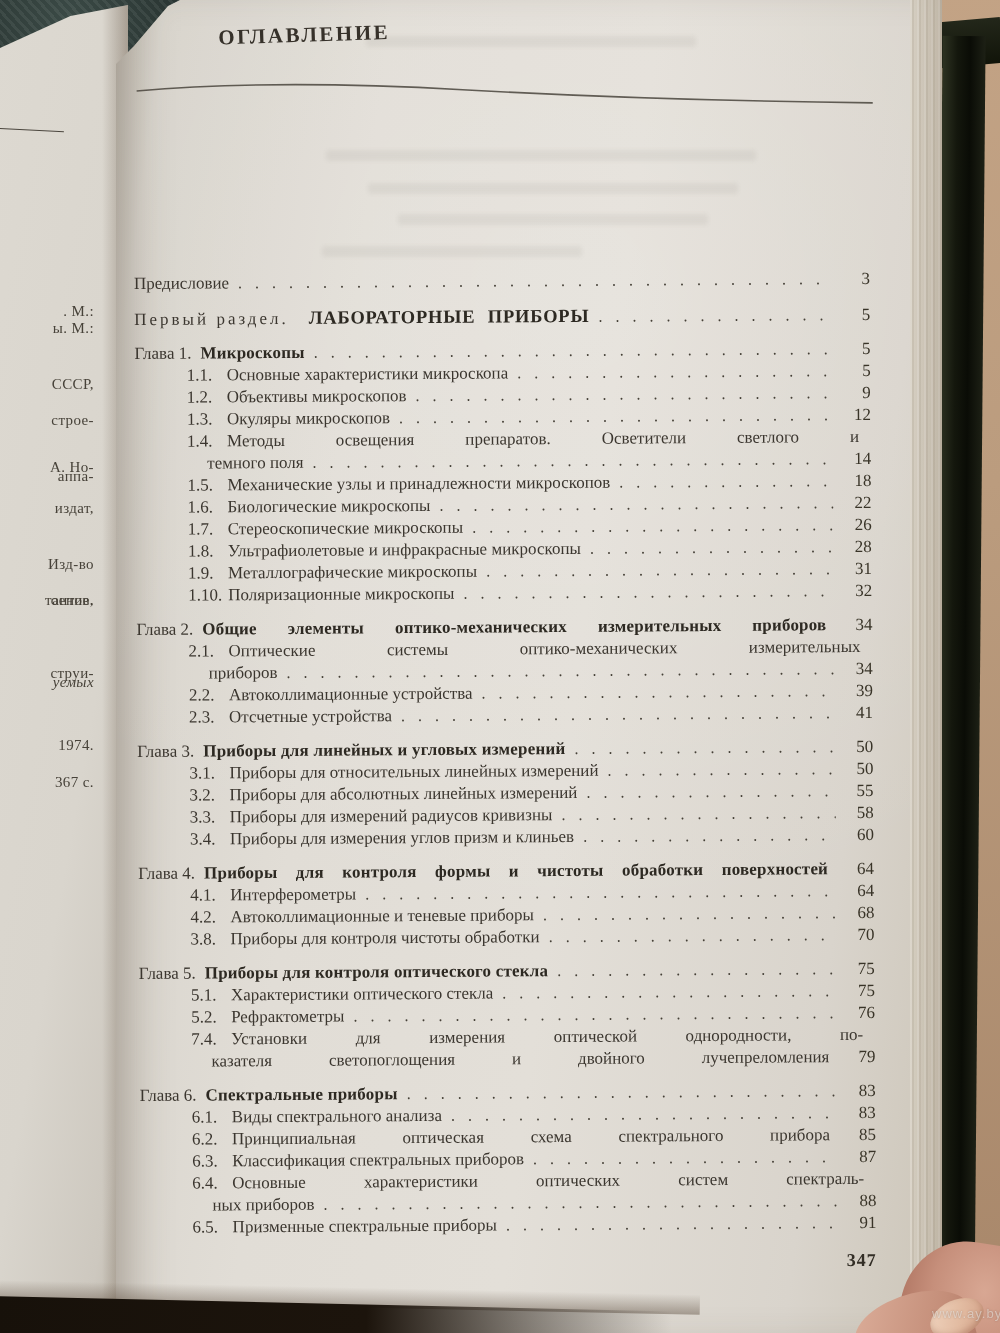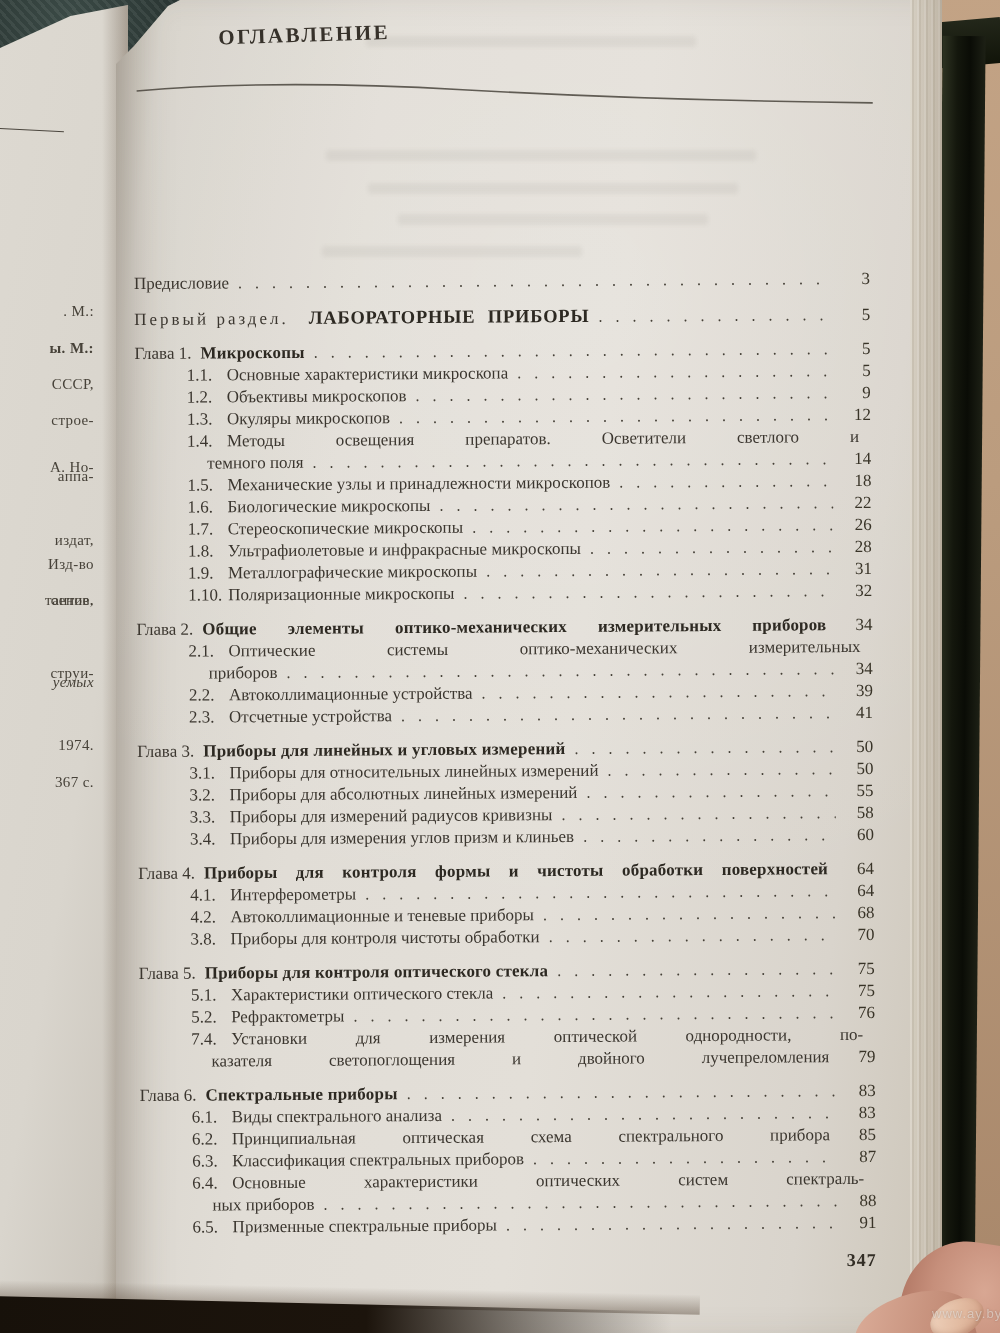--- a/index.html
+++ b/index.html
@@ -134,26 +134,26 @@
 
 <div class="photo">
   <div class="backdrop"></div>
   <div class="cover-top"></div>
   <div class="cover-side"></div>
 
   <div class="left-page">
     <div class="lp-rule"></div>
     <div id="frags">
         <div class="frag" style="top: 303px;">. М.:</div>
-        <div class="frag" style="top: 340px; font-weight: bold;">ы. М.:</div>
+        <div class="frag" style="top: 320px;">ы. М.:</div>
         <div class="frag" style="top: 376px;">СССР,</div>
         <div class="frag" style="top: 412px; margin-left: 28px;">строе-</div>
         <div class="frag" style="top: 447px; margin-top: 12px;">А. Но-</div>
         <div class="frag" style="top: 468px;">аппа-</div>
-        <div class="frag" style="top: 532px; text-align: right;">издат,</div>
+        <div class="frag" style="top: 500px; text-align: right;">издат,</div>
         <div class="frag" style="top: 556px;">Изд-во</div>
         <div class="frag" style="top: 592px;">тантов.</div>
         <div class="frag" style="top: 592px; margin-left: 24px;">оение,</div>
         <div class="frag" style="top: 665px;">струи-</div>
         <div class="frag" style="top: 674px; font-style: italic;">уемых</div>
         <div class="frag" style="top: 737px;">1974.</div>
         <div class="frag" style="top: 774px;">367 с.</div>
       </div>
   </div>
 

